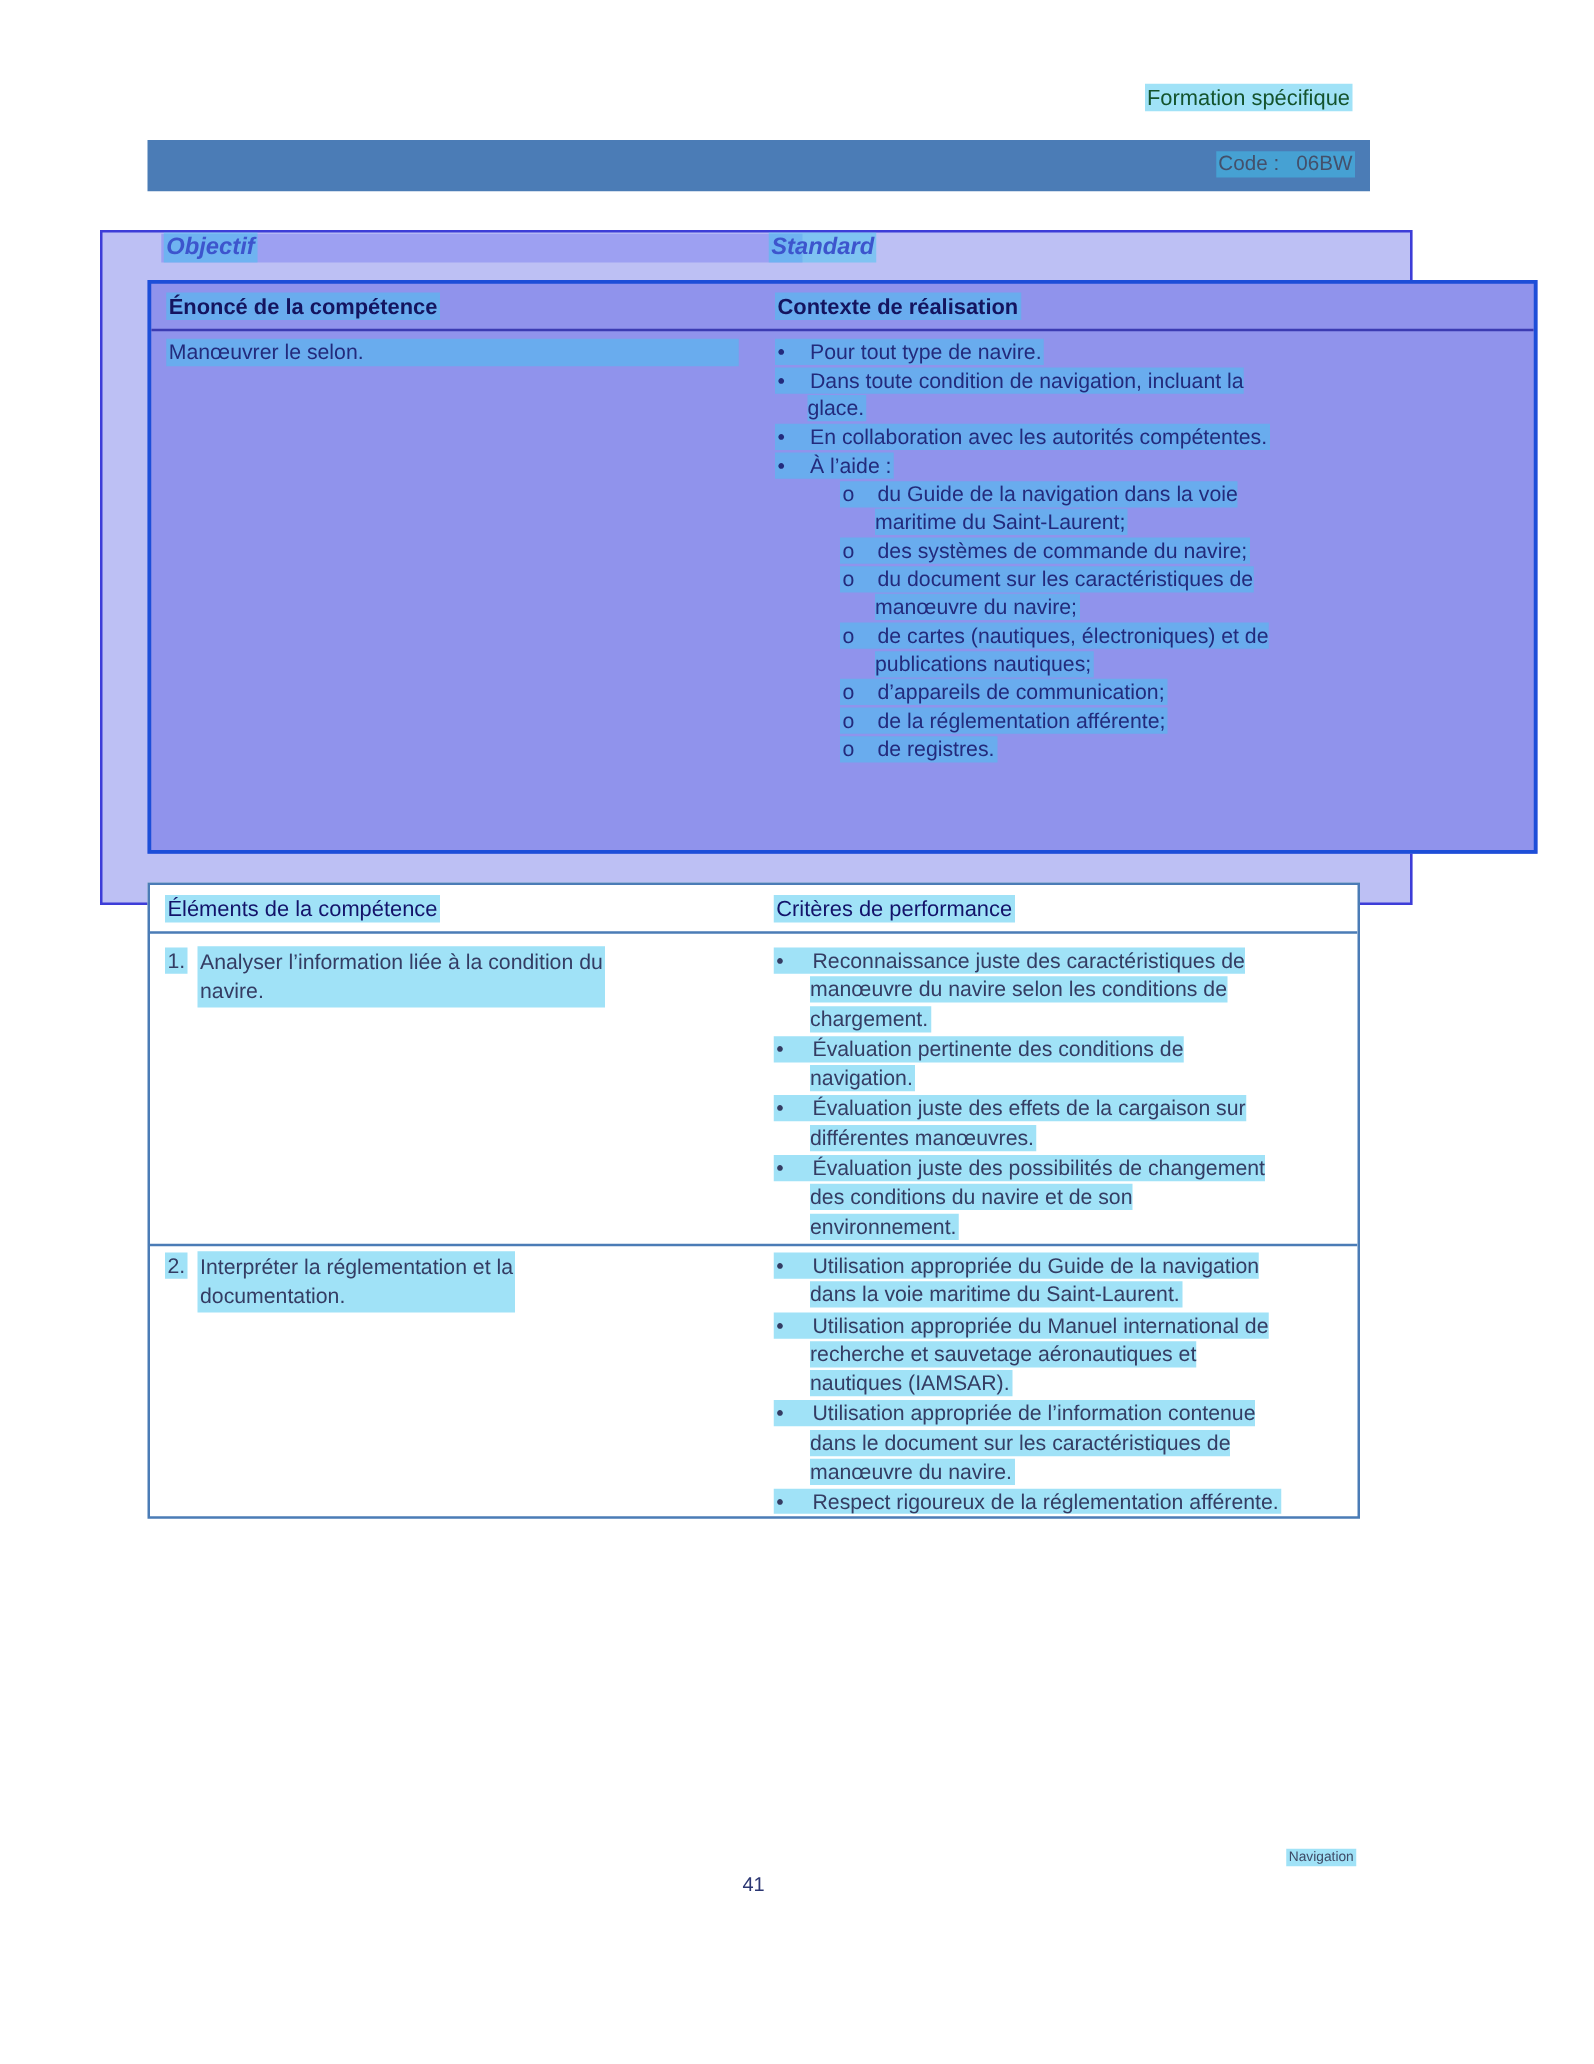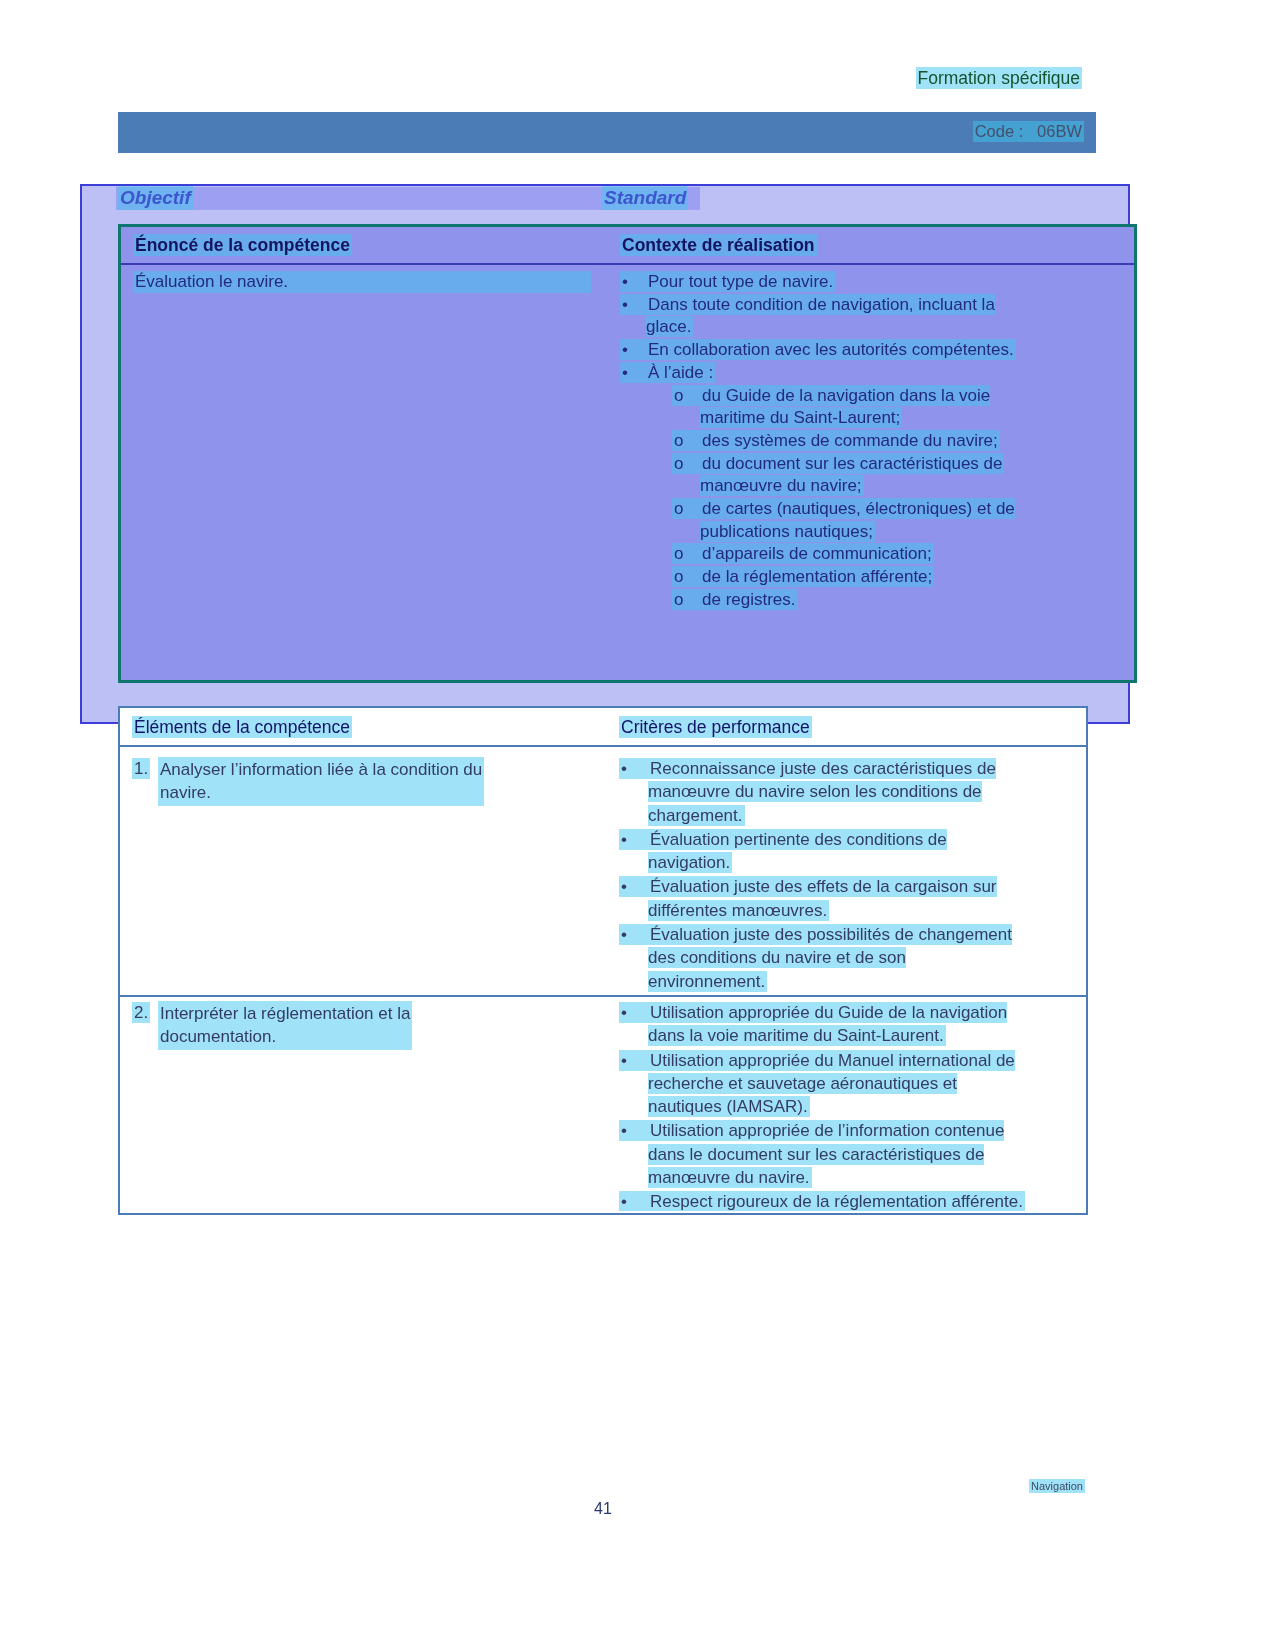--- a/index.html
+++ b/index.html
@@ -10,27 +10,27 @@
   }
   .hl { background:rgba(66,198,240,0.5); padding:1px 2px; }
 
   .formation-note { position:absolute; top:68px; right:193px; font-size:17.5px; color:#14532d; }
 
   .blue-bar { position:absolute; left:118px; top:112px; width:978px; height:41px; background:#4b7cb6; }
   .code { position:absolute; right:12px; top:9px; font-size:16.5px; color:#44506b; white-space:pre; }
 
   .outer-box { position:absolute; left:80px; top:184px; width:1050px; height:540px;
     background:#bdc0f4; border:2px solid #3d3dd8; }
-  .obj-band { position:absolute; left:34px; top:1px; width:584px; height:23px; background:#9da0f2; }
+  .obj-band { position:absolute; left:47px; top:1px; width:513px; height:23px; background:#9da0f2; }
   .obj-label, .std-label { position:absolute; top:-1px; font-size:19px; font-weight:bold; font-style:italic; color:#3d55cd; }
   .obj-label { left:2px; }
   .std-label { left:486px; }
 
-  .red-table { position:absolute; left:36px; top:38px; width:1019px; height:459px;
-    background:#9093ec; border:3px solid #0f766e; color:#232a7c; overflow:hidden; }
+  .red-table { position:absolute; left:36px; top:38px; width:1112px; height:459px;
+    background:#9093ec; border:3px solid #1d4ed8; color:#232a7c; overflow:hidden; }
   .rt-header { display:grid; grid-template-columns:482px 1fr; height:38px; padding-top:8px;
     border-bottom:2px solid #3b3bb2; font-weight:bold; color:#14145f; font-size:17.5px; }
   .rt-body { display:grid; grid-template-columns:482px 1fr; padding-top:6px; font-size:17px;
     height:calc(100% - 38px); overflow:hidden; }
   .col1 { padding-left:12px; padding-right:12px; }
   .col2 { padding-left:17px; }
   .block-hl { display:block; background:rgba(66,198,240,0.5); padding:1px 2px; }
 
   .b-para { padding-left:26px; text-indent:-26px; line-height:22.7px; white-space:pre-line; }
   .b-para .marker { display:inline-block; width:26px; text-indent:0; white-space:normal; }
@@ -77,21 +77,21 @@
       <div class="rt-header">
         <div class="col1">
           <span class="hl">Énoncé de la compétence</span>
         </div>
         <div class="col2">
           <span class="hl">Contexte de réalisation</span>
         </div>
       </div>
       <div class="rt-body">
         <div class="col1">
-          <span class="block-hl">Évaluation le navire.</span>
+          <span class="block-hl">Manœuvrer le selon.</span>
         </div>
         <div class="col2" id="context-list">
             <div class="b-para"><span class="hl"><span class="marker">•</span>Pour tout type de navire.</span></div>
             <div class="b-para"><span class="hl"><span class="marker">•</span>Dans toute condition de navigation, incluant la
 glace.</span></div>
             <div class="b-para"><span class="hl"><span class="marker">•</span>En collaboration avec les autorités compétentes.</span></div>
             <div class="b-para"><span class="hl"><span class="marker">•</span>À l’aide :</span></div>
             <div class="b-para sub"><span class="hl"><span class="marker">o</span>du Guide de la navigation dans la voie
 maritime du Saint-Laurent;</span></div>
             <div class="b-para sub"><span class="hl"><span class="marker">o</span>des systèmes de commande du navire;</span></div>

